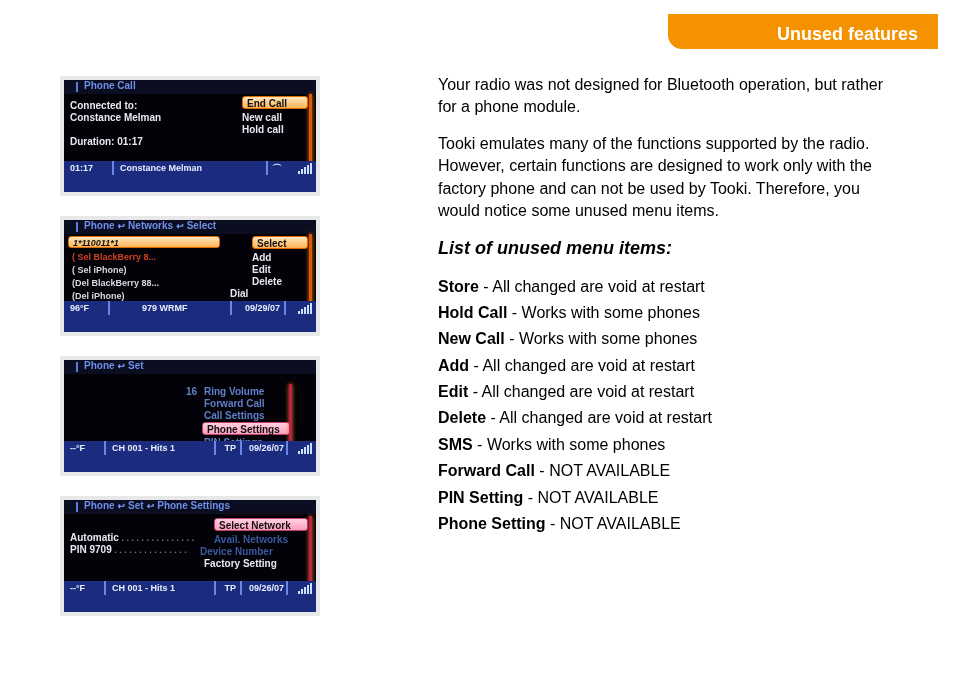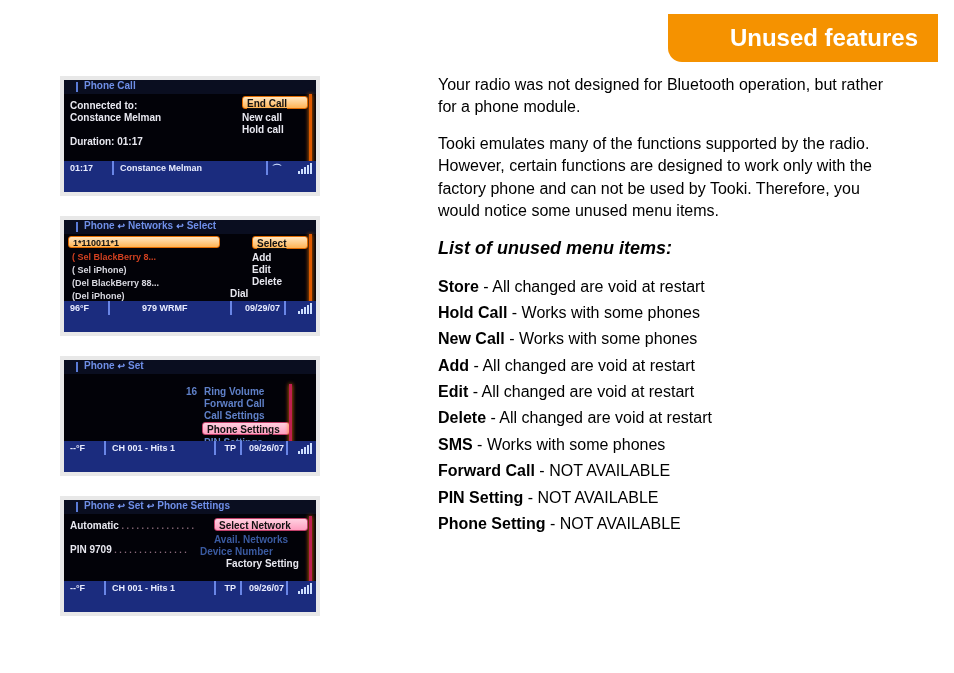--- a/index.html
+++ b/index.html
@@ -3,22 +3,22 @@
 <meta charset="utf-8">
 <style>
   * { box-sizing: border-box; margin: 0; padding: 0; }
   html, body { width: 954px; height: 673px; background: #fff; font-family: Helvetica, Arial, sans-serif; color: #000; }
   .page { position: relative; width: 954px; height: 673px; }
 
   
   .header-tab {
     position: absolute; top: 14px; right: 16px;
     background: #f59200; color: #fff;
-    font-weight: 700; font-size: 24px;
-    padding: 10px 20px 10px 30px;
+    font-weight: 700; font-size: 18px;
+    padding: 10px 20px 4px 30px;
     border-bottom-left-radius: 14px;
     min-width: 270px; text-align: right;
   }
 
   
   .shots { position: absolute; top: 76px; left: 60px; width: 272px; }
   .shot {
     width: 260px; height: 120px; margin-bottom: 20px;
     border: 4px solid #e8e8e8; background: #000;
     position: relative; overflow: hidden;
@@ -44,21 +44,21 @@
   .wtxt { color: #e8e8f0; font-size: 10px; font-weight: 700; position: absolute; white-space: nowrap; }
   .btxt { color: #5f80c8; font-size: 10px; font-weight: 700; position: absolute; white-space: nowrap; }
   .ptxt { color: #d0b0c0; font-size: 9px; position: absolute; white-space: nowrap; }
 
   
   .hl {
     position: absolute; height: 13px; border-radius: 3px;
     color: #111; font-size: 10px; font-weight: 700;
     padding: 0 6px 0 4px; line-height: 13px;
   }
-  .hl-orange { background: linear-gradient(#ffe6c0,#ffb455); border: 1px solid #e06a00; text-decoration: underline; }
+  .hl-orange { background: linear-gradient(#ffe6c0,#ffb455); border: 1px solid #e06a00; }
   .hl-pink   { background: linear-gradient(#ffd0e0,#ff9fc0); border: 1px solid #c0406a; }
 
   
   .accent { position: absolute; width: 3px; background: #e05a00; box-shadow: 0 0 4px #ff7a00; }
 
   
   .sig { position: absolute; right: 4px; top: 2px; display: flex; align-items: flex-end; gap: 1px; }
   .sig span { width: 2px; background: #cfe0ff; display: inline-block; }
   .sig span:nth-child(1){height:3px} .sig span:nth-child(2){height:5px}
   .sig span:nth-child(3){height:7px} .sig span:nth-child(4){height:9px}
@@ -68,21 +68,21 @@
 
   
   .content { position: absolute; top: 74px; left: 438px; width: 460px; font-size: 16px; line-height: 1.4; }
   .content p { margin-bottom: 14px; }
   .content .heading { font-style: italic; font-weight: 700; font-size: 18px; margin: 6px 0 14px; }
   .content .item { margin-bottom: 4px; }
   .content .item b { font-weight: 700; }
 
   
   .pb-row { position: absolute; left: 4px; right: 96px; height: 12px; font-size: 9px; font-weight: 700; color: #d8d8e0; padding-left: 4px; line-height: 12px; }
-  .pb-row.sel { background: linear-gradient(#ffe6c0,#ffb455); border: 1px solid #e06a00; border-radius: 3px; color: #111; }
+  .pb-row.sel { background: linear-gradient(#ffe6c0,#ffb455); border: 1px solid #e06a00; border-radius: 3px; color: #111; font-style: italic; }
   .pb-row.red { color: #d04020; }
 
 </style>
 </head>
 <body>
 <div class="page">
 
 <div class="header-tab">
   <span>Unused features</span>
 </div>
@@ -194,28 +194,28 @@
   </div>
 
   <div class="shot">
     <div class="titlebar">
       <div class="sep"></div>
       <div class="txt">
         <span>Phone</span><span class="arrow">↩</span><span>Set</span><span class="arrow">↩</span><span>Phone Settings</span>
       </div>
     </div>
     <div class="body">
-      <div class="wtxt" style="top:6px;left:6px"><span>Automatic</span><span class="ptxt" style="position:static;color:#8a6a7a"> . . . . . . . . . . . . . . .</span></div>
+      <div class="wtxt" style="top:18px;left:6px"><span>Automatic</span><span class="ptxt" style="position:static;color:#8a6a7a"> . . . . . . . . . . . . . . .</span></div>
       <div class="wtxt" style="top:30px;left:6px"><span>PIN 9709</span><span class="ptxt" style="position:static;color:#8a6a7a"> . . . . . . . . . . . . . . .</span></div>
 
       <div class="accent" style="top:2px;right:4px;height:86px;background:#c02050"></div>
       <div class="hl hl-pink" style="top:4px;right:8px;width:94px">Select Network</div>
       <div class="btxt" style="top:20px;right:10px;width:92px;color:#3a5aa0">Avail. Networks</div>
       <div class="btxt" style="top:32px;right:24px;width:92px;color:#3a5aa0">Device Number</div>
-      <div class="wtxt" style="top:44px;right:10px;width:80px">Factory Setting</div>
+      <div class="wtxt" style="top:44px;right:10px;width:102px">Factory Setting</div>
     </div>
     <div class="statusbar">
       <div class="cell" style="left:6px">--°F</div>
       <div class="sep" style="left:40px"></div>
       <div class="cell" style="left:48px">CH 001 - Hits 1</div>
       <div class="sep" style="right:100px"></div>
       <div class="cell" style="right:80px">TP</div>
       <div class="sep" style="right:74px"></div>
       <div class="cell" style="right:32px">09/26/07</div>
       <div class="sep" style="right:28px"></div>

